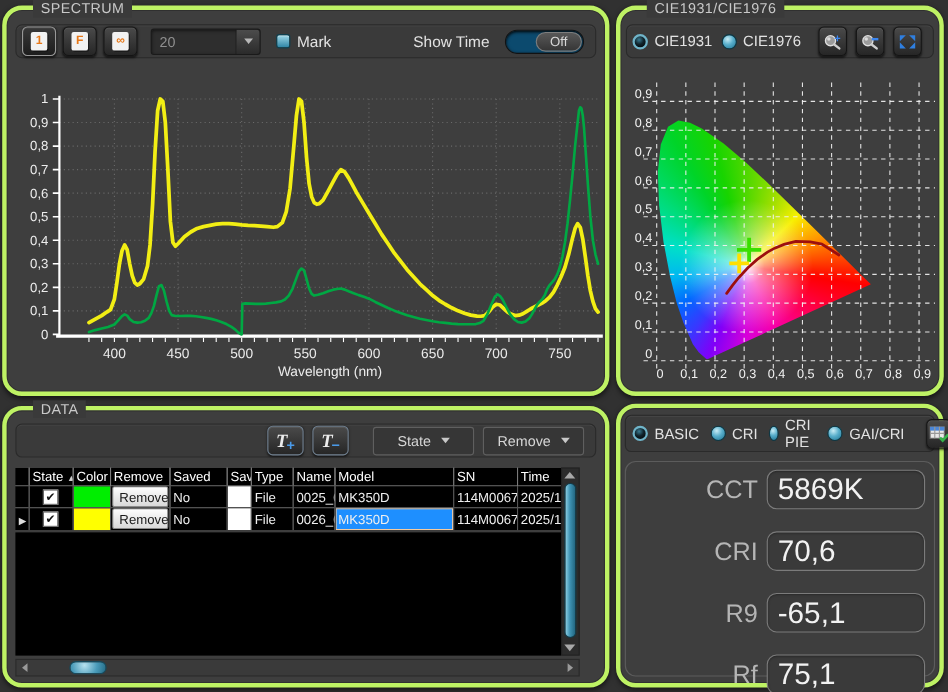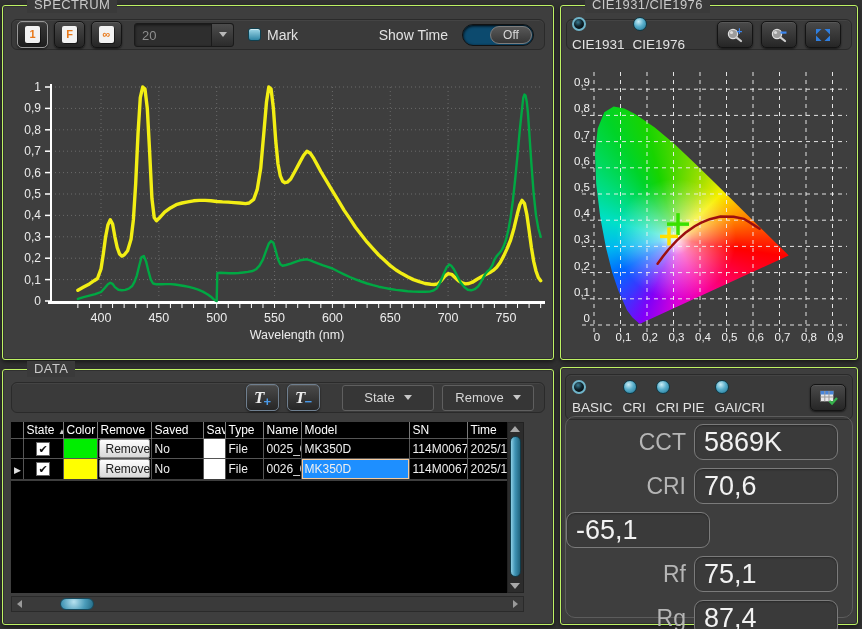--- a/index.html
+++ b/index.html
@@ -1,18 +1,18 @@
 <!DOCTYPE html>
 <html><head>
 <meta charset="utf-8">
 <style>
   html,body{margin:0;padding:0;background:#303030;}
   *{box-sizing:border-box;}
   .app{position:relative;width:862px;height:629px;background:#313131;font-family:"Liberation Sans",sans-serif;overflow:hidden;}
-  .panel{position:absolute;background:#3e3e3e;border:1px solid #bef264;border-radius:3px;
+  .panel{position:absolute;background:#3e3e3e;border:4px solid #bef264;border-radius:18px;
          box-shadow:0 2px 5px rgba(0,0,0,.55), inset 0 0 0 1px rgba(0,0,0,.22);}
   #spectrum-panel{left:2px;top:5px;width:552px;height:355px;}
   #cie-panel{left:560px;top:5px;width:298px;height:355px;}
   #data-panel{left:2px;top:369px;width:552px;height:256px;}
   #info-panel{left:560px;top:367px;width:298px;height:258px;}
   .panel-title{position:absolute;top:-9px;left:24px;padding:0 7px;background:#3a3a3a;color:#c9c9c9;
                font-size:13px;letter-spacing:.4px;line-height:16px;}
   .toolbar{position:absolute;left:8px;right:8px;top:13px;height:31px;background:#3a3a3a;
            border:1px solid #2a2a2a;border-radius:6px;display:flex;align-items:center;gap:6px;
            padding:0 10px 0 5px;box-shadow:inset 0 1px 0 rgba(255,255,255,.05);}
@@ -35,21 +35,21 @@
                   display:flex;align-items:center;justify-content:center;border-radius:0 3px 3px 0;}
   .caret{width:0;height:0;border-left:4px solid transparent;border-right:4px solid transparent;border-top:5px solid #b8b8b8;}
   .mark-checkbox{width:13px;height:13px;border-radius:3px;background:linear-gradient(#9fd8e8,#2f86a6);
                  border:1px solid #10404f;box-shadow:inset 0 1px 0 rgba(255,255,255,.5);margin-left:8px;}
   .tb-label{color:#e2e2e2;font-size:14px;}
   .toggle{width:72px;height:22px;background:#0c4a6e;border:1px solid #121212;border-radius:11px;position:relative;
           box-shadow:inset 0 1px 3px #000;margin-left:8px;}
   .toggle-knob{position:absolute;right:1px;top:1px;width:42px;height:18px;background:linear-gradient(#585858,#363636);
           border:1px solid #7d7d7d;border-radius:9px;color:#d8d8d8;font-size:12px;display:flex;align-items:center;justify-content:center;}
   
-  .radio{display:flex;align-items:flex-start;gap:6px;flex-direction:column;}
+  .radio{display:flex;align-items:center;gap:6px;}
   .radio-circle{width:14px;height:14px;border-radius:50%;
       background:radial-gradient(circle at 38% 30%, #c8ecf5, #58aecb 45%, #1f7493);border:1px solid #0e3844;}
   .radio.selected .radio-circle{background:radial-gradient(circle at 40% 32%, #3a7c92 0%, #10242c 45%, #060d10 78%);
       border:2px solid #6fb4c9;}
   .radio-label{color:#e2e2e2;font-size:13.5px;}
   
   svg text{font-family:"Liberation Sans",sans-serif;}
   #spectrum-chart{position:absolute;left:2px;top:50px;}
   .cie-area{position:absolute;left:0;top:52px;width:296px;height:302px;}
   .horseshoe{position:absolute;left:2px;top:0;width:294px;height:302px;}
@@ -79,23 +79,23 @@
   .v-thumb{position:absolute;left:2px;right:2px;top:13px;bottom:15px;border-radius:6px;
            background:linear-gradient(90deg,#8ed0e6,#3f93b4 45%,#21657f);border:1px solid #123c4a;}
   .tri-up{width:0;height:0;border-left:5px solid transparent;border-right:5px solid transparent;border-bottom:6px solid #a8a8a8;position:absolute;top:3px;left:2px;}
   .tri-down{width:0;height:0;border-left:5px solid transparent;border-right:5px solid transparent;border-top:6px solid #a8a8a8;position:absolute;bottom:3px;left:2px;}
   .hscroll{position:absolute;left:8px;top:226px;width:513px;height:16px;background:#3a3a3a;border:1px solid #2a2a2a;}
   .tri-left{width:0;height:0;border-top:4px solid transparent;border-bottom:4px solid transparent;border-right:5px solid #9a9a9a;position:absolute;left:5px;top:3px;}
   .tri-right{width:0;height:0;border-top:4px solid transparent;border-bottom:4px solid transparent;border-left:5px solid #9a9a9a;position:absolute;right:5px;top:3px;}
   .h-thumb{position:absolute;left:48px;top:1px;width:34px;height:12px;border-radius:7px;
            background:radial-gradient(circle at 40% 28%, #b7e2ef, #4b9cba 55%, #236a85);border:1px solid #174a5c;}
   
-  #info-panel .toolbar{top:6px;left:4px;right:4px;height:46px;gap:10px;padding:0 6px;}
+  #info-panel .toolbar{top:6px;left:4px;right:4px;height:34px;gap:10px;padding:0 6px;}
   .values-box{position:absolute;left:4px;top:48px;right:4px;bottom:6px;border:1px solid #5c5c5c;border-radius:10px;
-              display:flex;flex-direction:column;padding-top:7px;gap:8px;}
+              display:flex;flex-direction:column;padding-top:7px;gap:20px;}
   .metric-row{display:flex;align-items:center;height:36px;}
   .metric-label{width:128px;text-align:right;padding-right:8px;font-size:23px;color:#b5b5b5;}
   .metric-box{width:144px;height:36px;border:1px solid #7b7b7b;border-radius:9px;background:#3a3a3a;
               display:flex;align-items:center;padding-left:9px;font-size:27px;color:#f2f2f2;
               box-shadow:inset 0 1px 2px rgba(0,0,0,.3);}
   .t-serif{font-family:"Liberation Serif",serif;font-style:italic;font-weight:bold;font-size:17px;color:#ececec;}
   .t-sign{color:#4a9ae8;font-weight:bold;font-size:13px;position:relative;top:4px;margin-left:-1px;}
   .dd-btn{min-width:92px;height:26px;background:#363636;border:1px solid #5f5f5f;border-radius:3px;color:#d6d6d6;
           font-size:13px;display:flex;align-items:center;justify-content:center;gap:9px;font-family:"Liberation Sans",sans-serif;}
   .dd-caret{width:0;height:0;border-left:4px solid transparent;border-right:4px solid transparent;border-top:5px solid #c8c8c8;}
@@ -465,20 +465,21 @@
     <div class="values-box">
       <div class="metric-row">
         <span class="metric-label">CCT</span>
         <span class="metric-box">5869K</span>
       </div>
       <div class="metric-row">
         <span class="metric-label">CRI</span>
         <span class="metric-box">70,6</span>
       </div>
       <div class="metric-row">
+        <span class="metric-label">R9</span>
         <span class="metric-box">-65,1</span>
       </div>
       <div class="metric-row">
         <span class="metric-label">Rf</span>
         <span class="metric-box">75,1</span>
       </div>
       <div class="metric-row">
         <span class="metric-label">Rg</span>
         <span class="metric-box">87,4</span>
       </div>

